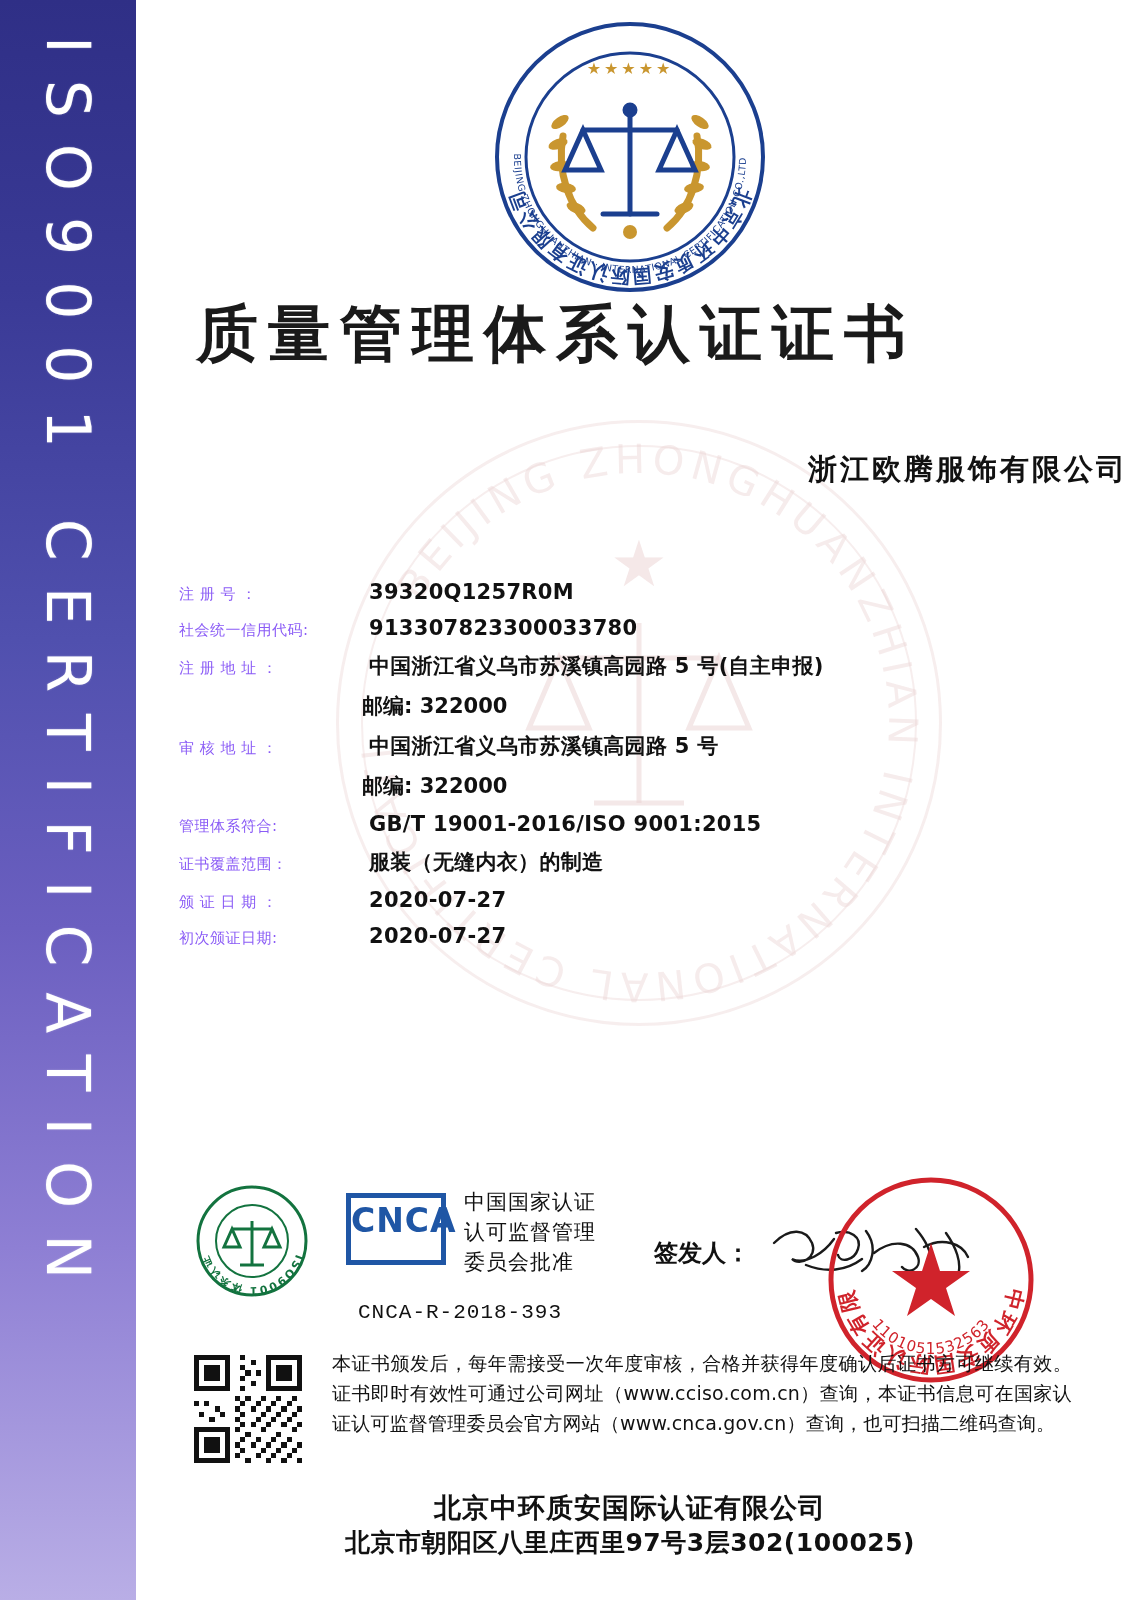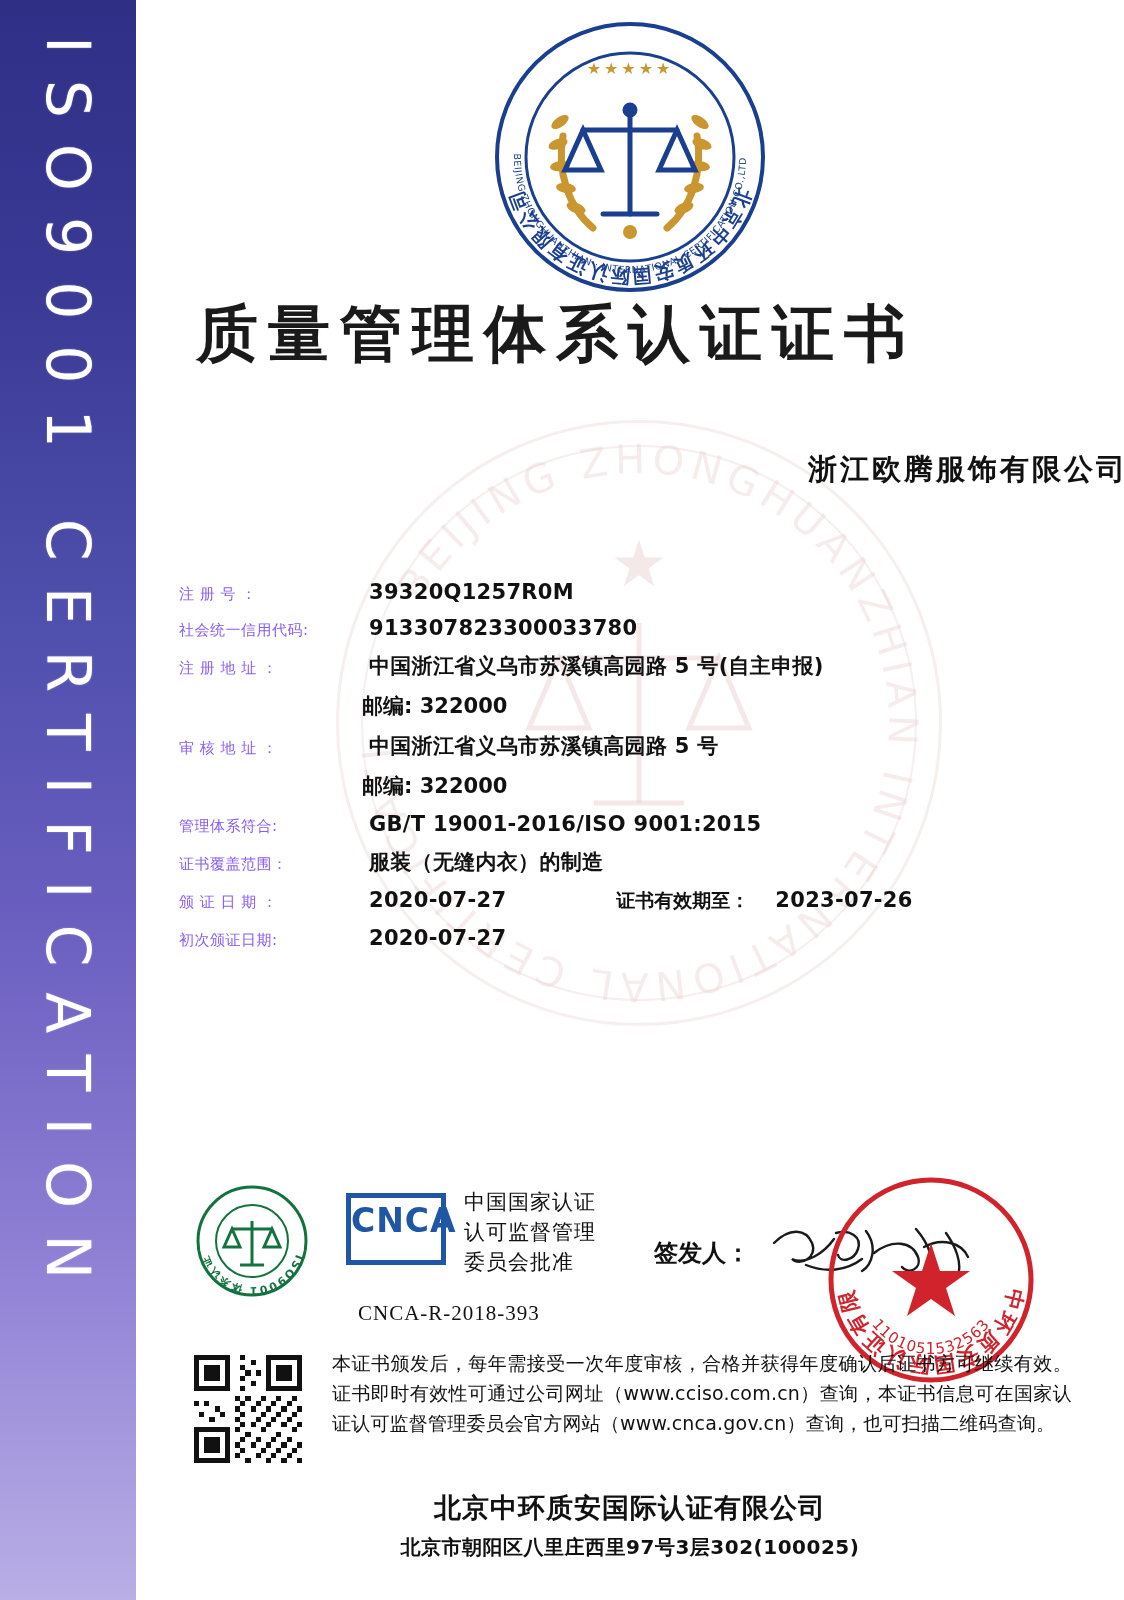--- a/index.html
+++ b/index.html
@@ -230,21 +230,21 @@
     font-family: "DejaVu Sans", sans-serif;
     font-size: 21px;
     line-height: 30px;
     color: #111;
     letter-spacing: 1px;
   }
   .cnca-code {
     position: absolute;
     left: 182px;
     top: 126px;
-    font-family: Liberation Serif, serif;
+    font-family: Liberation Mono, monospace;
     font-size: 21px;
     letter-spacing: 1px;
     color: #111;
   }
   .signer-label {
     position: absolute;
     left: 478px;
     top: 62px;
     font-family: "DejaVu Sans", sans-serif;
     font-weight: bold;
@@ -290,21 +290,21 @@
     position: absolute;
     left: 0;
     top: 1490px;
     width: 988px;
     text-align: center;
     font-family: "DejaVu Sans", sans-serif;
     font-weight: bold;
     color: #111;
   }
   .footer .l1 { font-size: 27px; letter-spacing: 1px; }
-  .footer .l2 { font-size: 20px; letter-spacing: 0.5px; margin-top: 8px; }
+  .footer .l2 { font-size: 25px; letter-spacing: 0.5px; }
 </style>
 </head>
 <body>
 
 <div class="page">
 
   <div class="left-band">
     <div class="band-text">ISO9001  CERTIFICATION</div>
   </div>
 
@@ -410,24 +410,20 @@
       </div>
 
       <div class="frow">
         <div class="flabel">证书覆盖范围：</div>
         <div class="fvalue">服装（无缝内衣）的制造</div>
       </div>
 
       <div class="frow">
         <div class="flabel spread">颁 证 日 期 ：</div>
         <div class="fvalue">2020-07-27</div>
-        <div class="inline-right">
-          <span class="lbl">证书有效期至：</span>
-          <span class="fvalue">2023-07-26</span>
-        </div>
       </div>
 
       <div class="frow">
         <div class="flabel">初次颁证日期:</div>
         <div class="fvalue">2020-07-27</div>
       </div>
     </div>
 
     <div class="marks">
 

